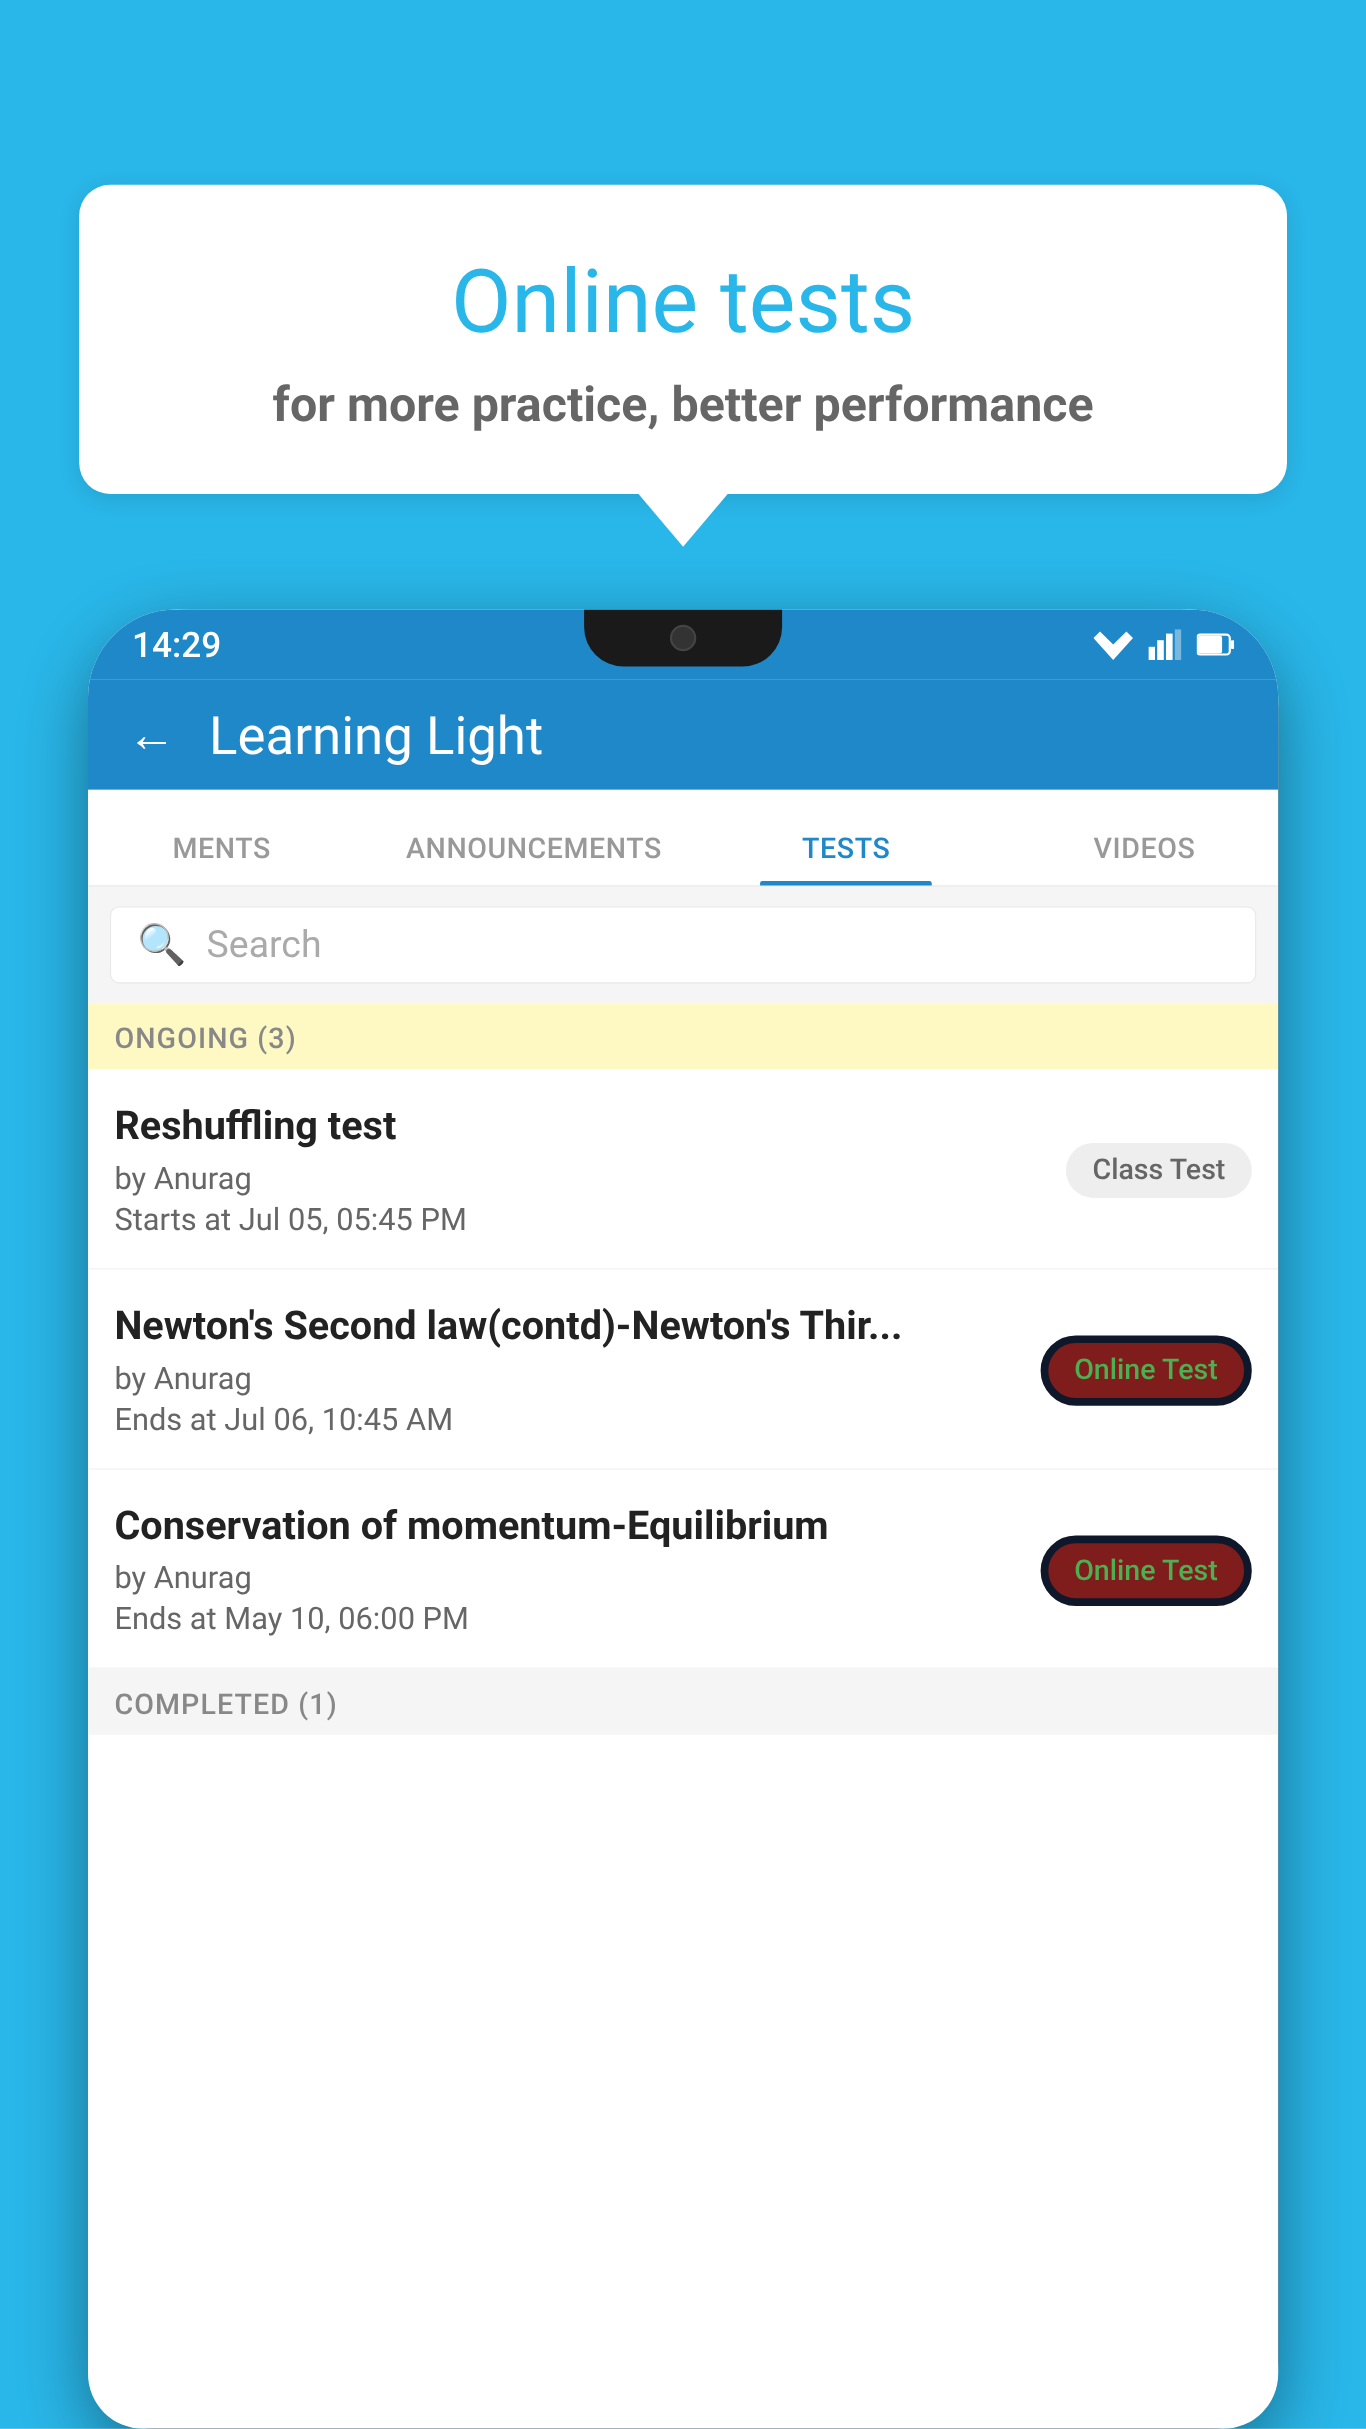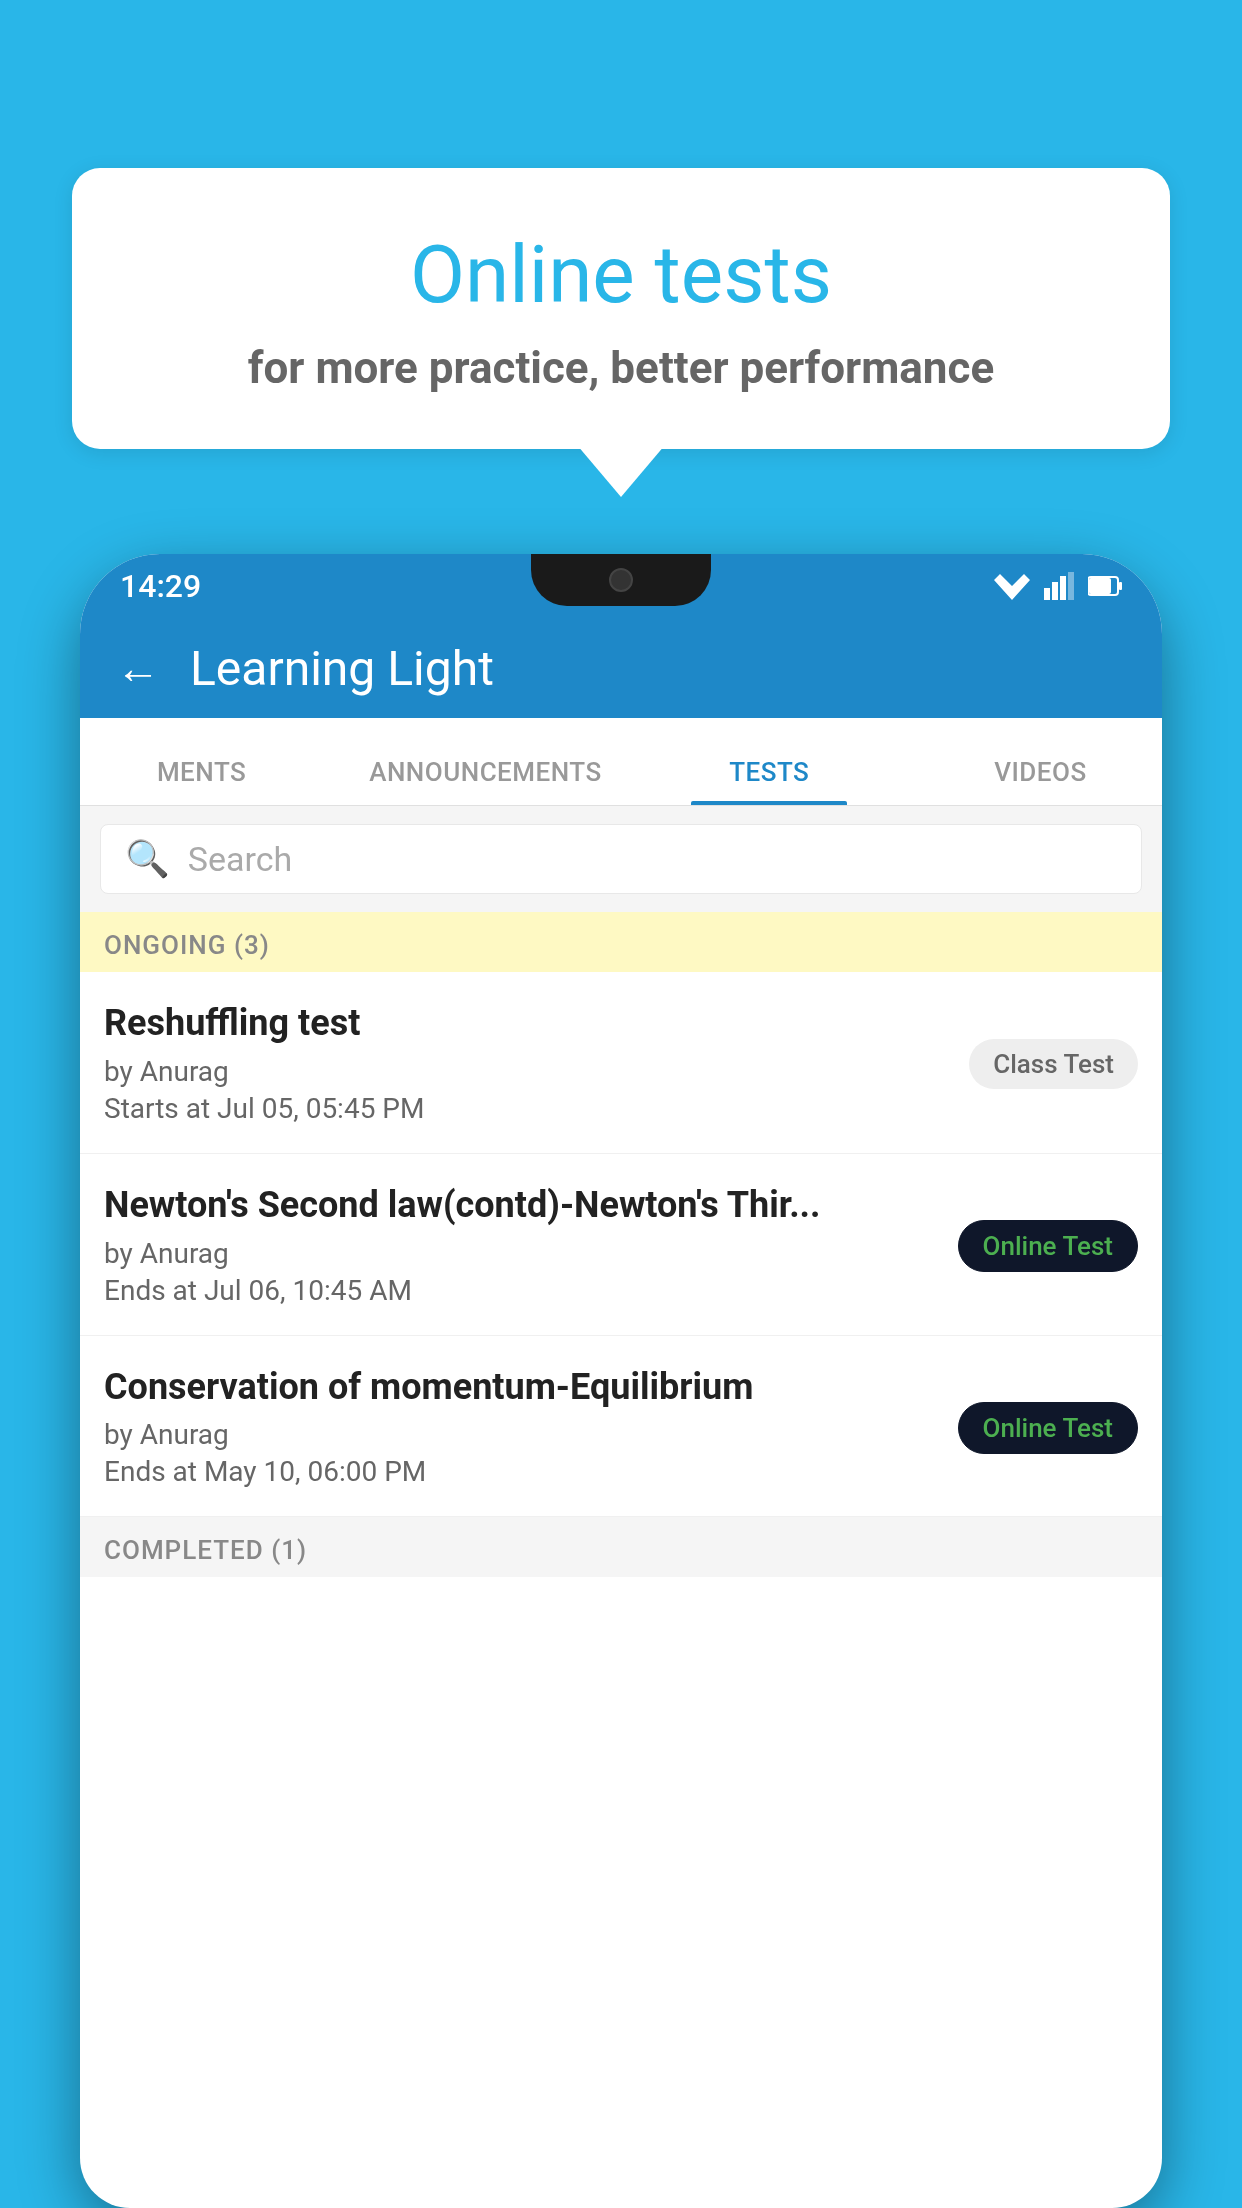--- a/index.html
+++ b/index.html
@@ -247,23 +247,23 @@
       font-size: 26px;
       font-weight: 500;
       white-space: nowrap;
       margin-top: 4px;
     }
     .badge-class {
       background: #eeeeee;
       color: #666;
     }
     .badge-online {
-      background: #0f172a;
+      background: #7f1d1d;
       color: #4caf50;
-      border: 1px solid #0f172a;
+      border: 7px solid #0f172a;
     }
 
     
     .completed-header {
       padding: 18px 24px 12px;
       font-size: 26px;
       color: #888;
       font-weight: 500;
       letter-spacing: 1px;
       background: #f5f5f5;

